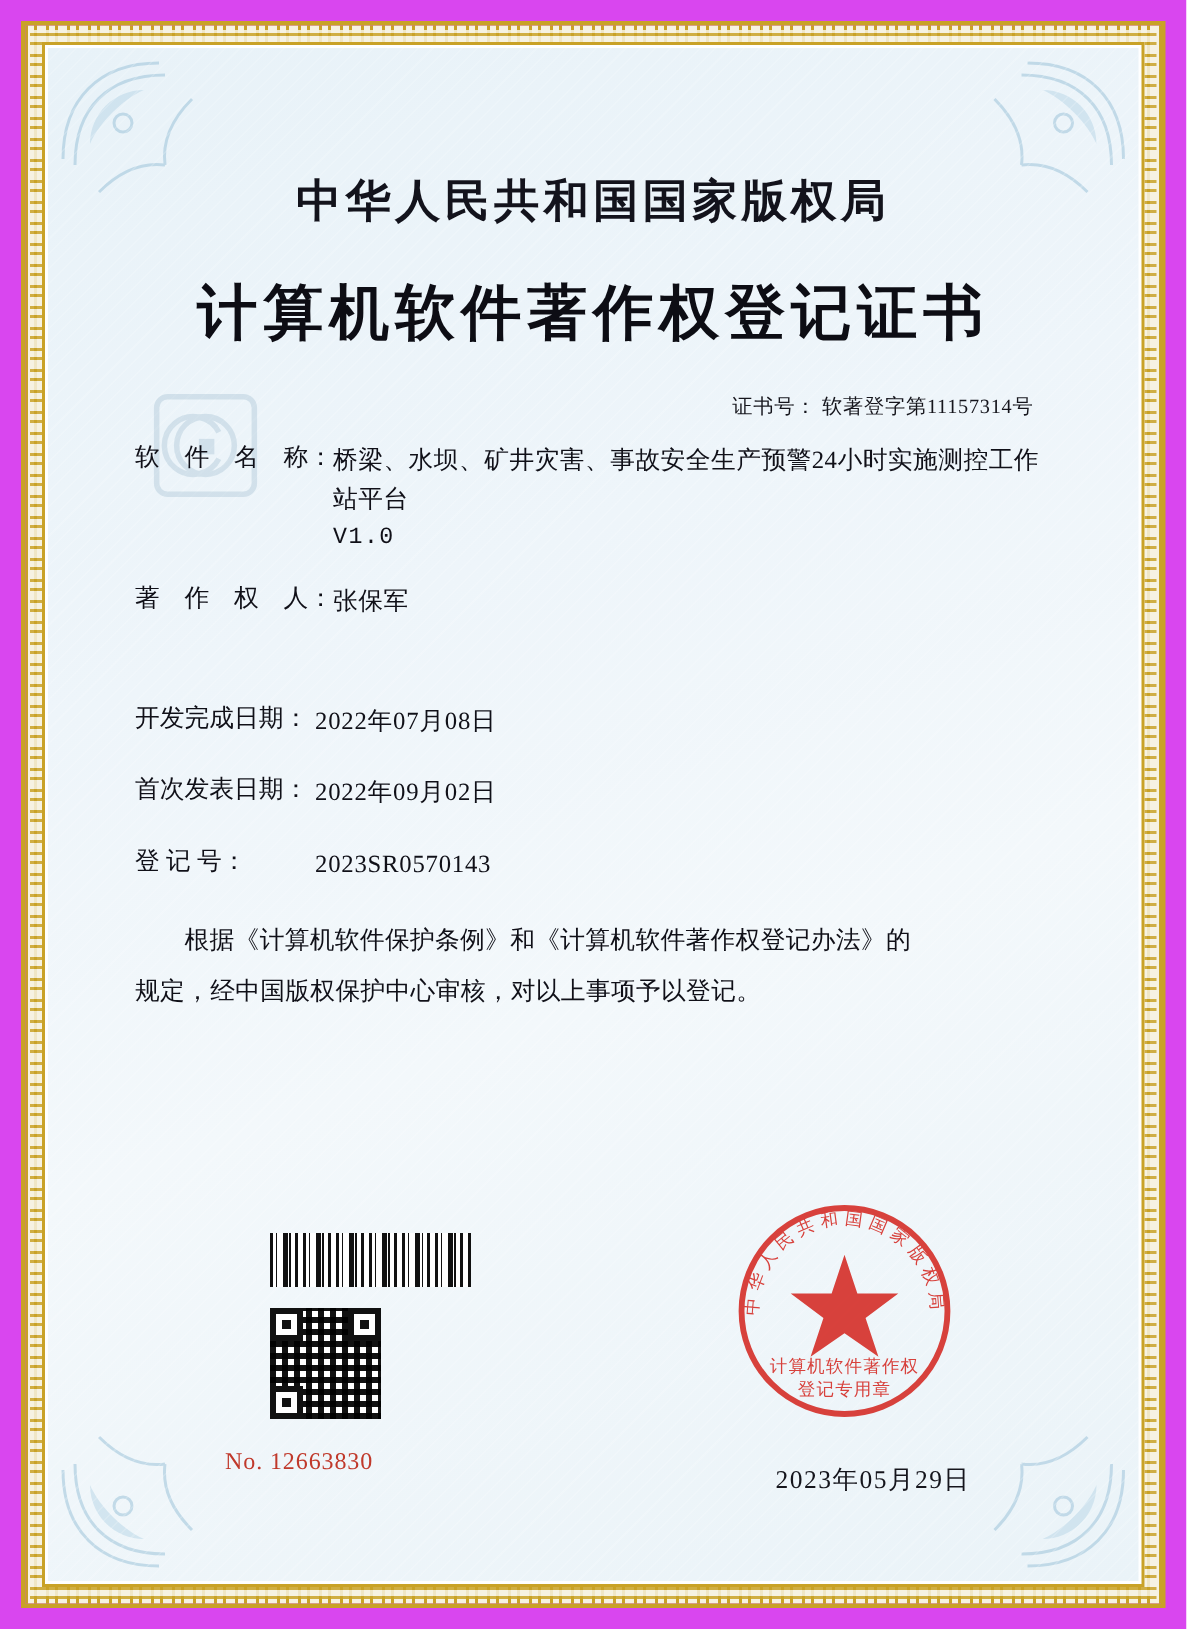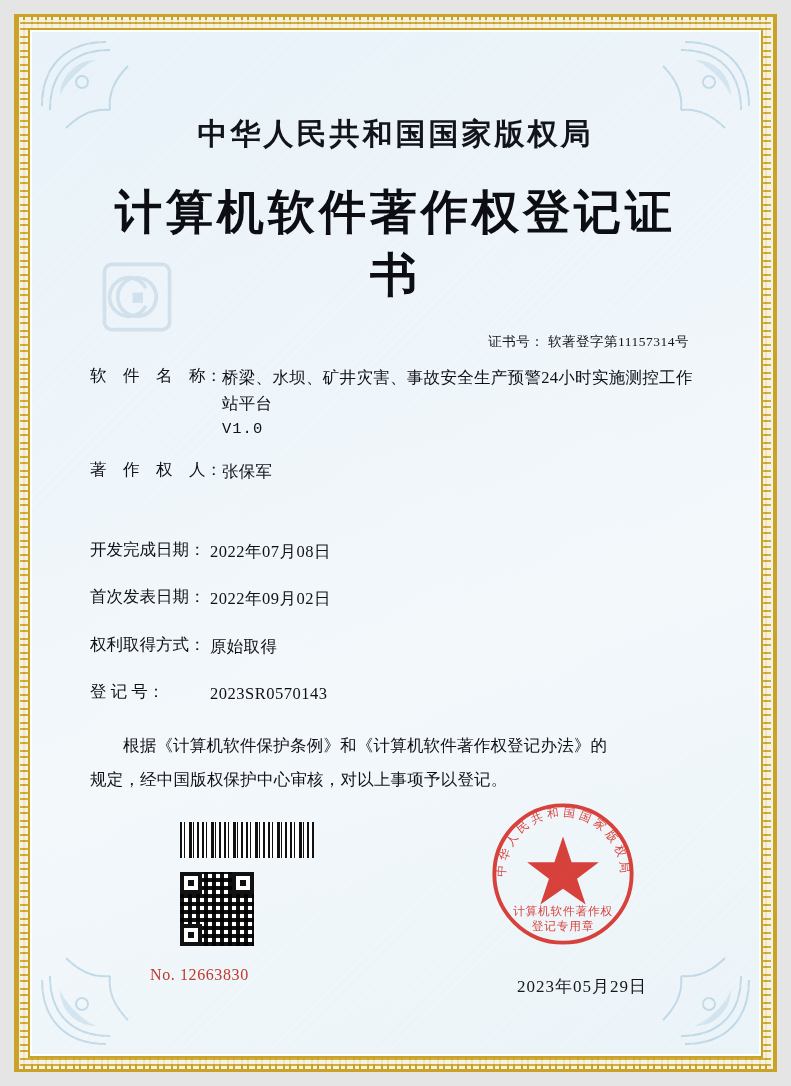--- a/index.html
+++ b/index.html
@@ -12,21 +12,21 @@
     height: 1086px;
     font-family: "Liberation Serif", serif;
     position: relative;
     overflow: hidden;
   }
 
   
   .page {
     position: absolute;
     inset: 0;
-    background: #e5e5e5;
+    background: #d946ef;
     padding-left: 20px;
   }
 
   
   .border-outer {
     position: absolute;
     left: 14px;
     top: 14px;
     right: 14px;
     bottom: 14px;
@@ -99,21 +99,21 @@
     text-align: center;
     font-size: 30px;
     font-weight: bold;
     letter-spacing: 3px;
     color: #13131c;
     margin-top: 82px;
     font-family: "Liberation Serif", serif;
   }
   .doc-title {
     text-align: center;
-    font-size: 47px;
+    font-size: 40px;
     font-weight: bold;
     letter-spacing: 4px;
     color: #0d0d14;
     margin-top: 26px;
     font-family: "Liberation Serif", serif;
   }
   .cert-no {
     text-align: right;
     font-size: 13.5px;
     color: #15151c;
@@ -354,24 +354,20 @@
       <div class="fields fields2">
         <div class="row">
           <div class="label">开发完成日期：</div>
           <div class="value mono">2022年07月08日</div>
         </div>
         <div class="row">
           <div class="label">首次发表日期：</div>
           <div class="value mono">2022年09月02日</div>
         </div>
         <div class="row">
-          <div class="label">权利取得方式：</div>
-          <div class="value">原始取得</div>
-        </div>
-        <div class="row">
           <div class="label">登 记 号：</div>
           <div class="value mono">2023SR0570143</div>
         </div>
       </div>
 
       <div class="para">根据《计算机软件保护条例》和《计算机软件著作权登记办法》的</div>
       <div class="para" style="text-indent:0; margin-top:0">规定，经中国版权保护中心审核，对以上事项予以登记。</div>
 
     </div>
 

